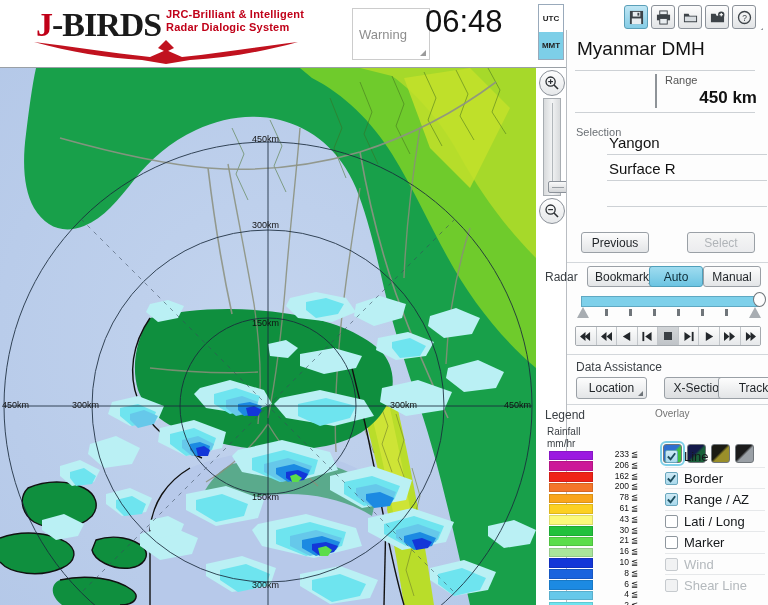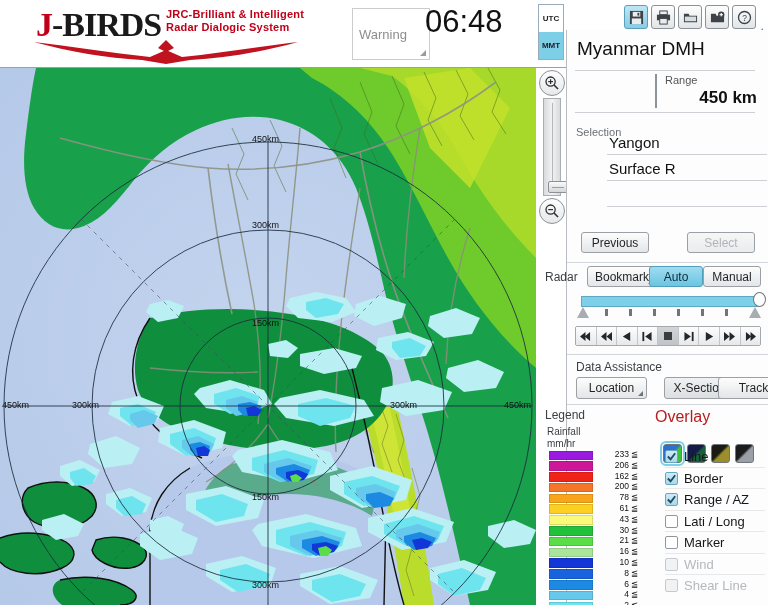--- a/index.html
+++ b/index.html
@@ -266,21 +266,21 @@
   .lg-swatch {
     position: absolute; left: 0; top: 0.5px; width: 44px; height: 9.5px;
     border: 1px solid rgba(0,0,0,0.12);
   }
   .lg-val {
     position: absolute; left: 46px; top: -1px; width: 34px;
     text-align: right; font-size: 8.5px; color: #111;
   }
   .lg-le { position: absolute; left: 82px; top: -1px; font-size: 8.5px; color: #111; }
 
-  #overlay-title { position: absolute; left: 88px; top: 378px; font-size: 16px; color: #b91c1c; }
+  #overlay-title { position: absolute; left: 88px; top: 378px; font-size: 10px; color: #737373; }
   #overlay-list  { position: absolute; left: 98px; top: 394px; width: 104px; }
   .ov-row { position: relative; height: 21.5px; display: flex; align-items: center; }
   .ov-box {
     width: 13px; height: 13px; border: 1px solid #8f979e; border-radius: 2px;
     background: #fff; margin-right: 6px; flex: none;
     display: flex; align-items: center; justify-content: center;
   }
   .ov-box.checked { background: linear-gradient(#cfeaf6,#a9d9ec); border-color: #6aa7bd; }
   .ov-box.dis { background: #f1f2f3; border-color: #c6cace; }
   .ov-label { font-size: 13px; color: #15181b; }

